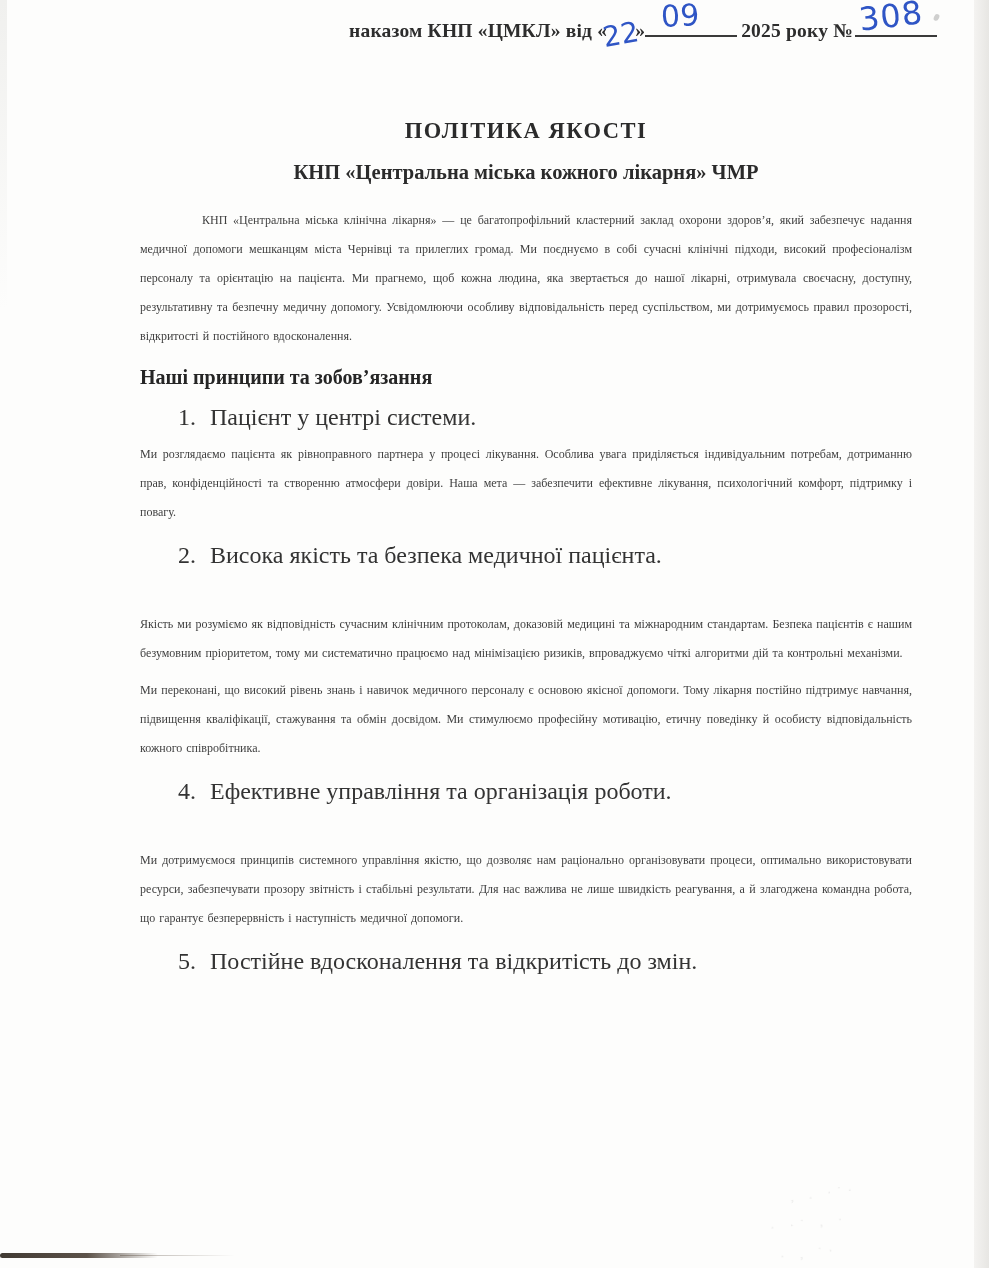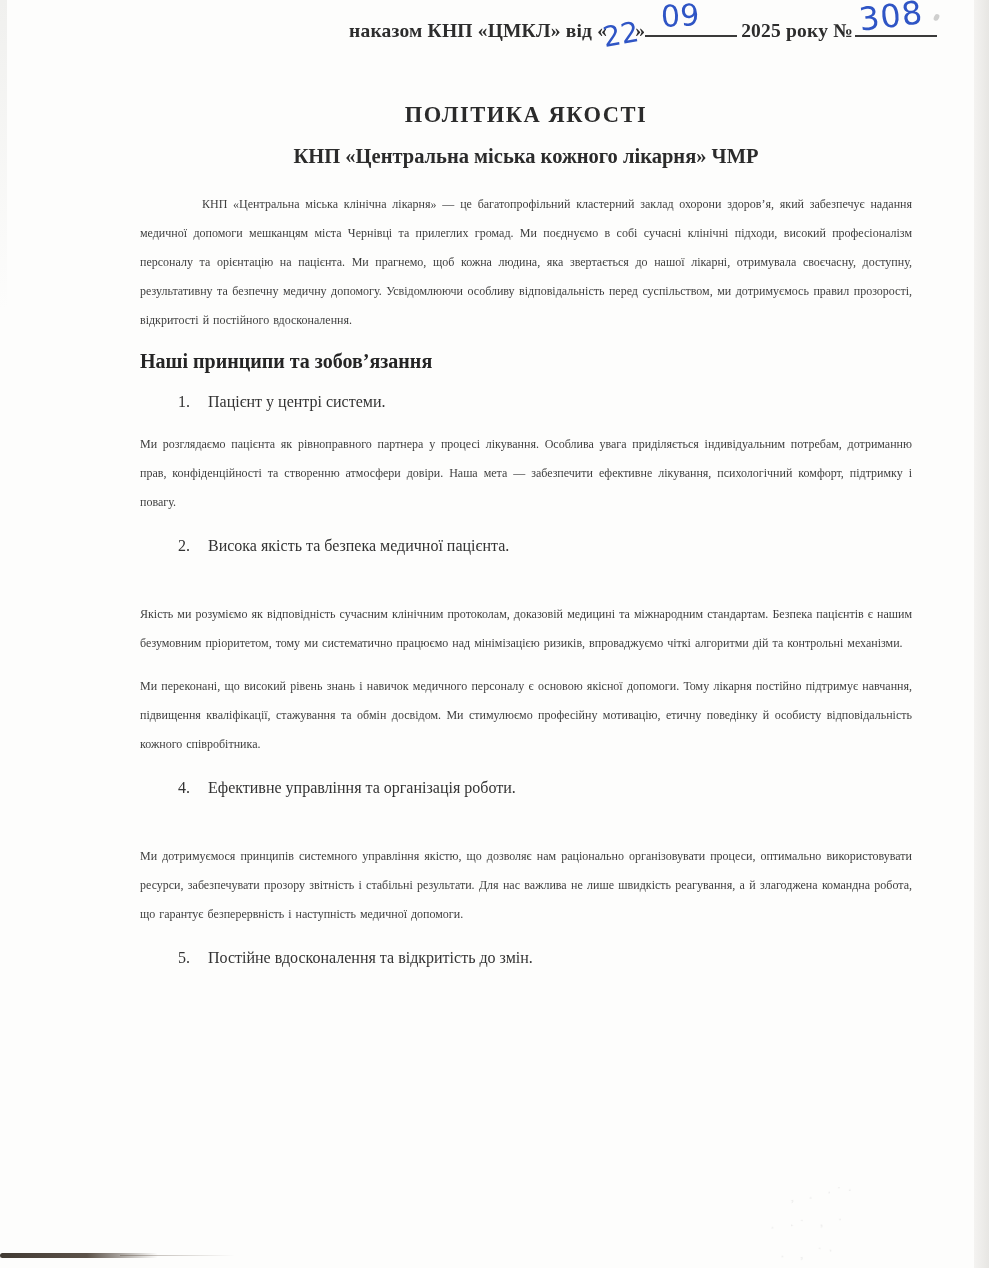--- a/index.html
+++ b/index.html
@@ -32,31 +32,31 @@
   .hand-day{display:inline-block;font-size:28px;transform:rotate(-10deg);
     margin:0 -4px;vertical-align:-7px;}
   .slot{display:inline-block;position:relative;height:19px;
     border-bottom:2px solid #3a3a3a;vertical-align:baseline;}
   .slot-month{width:92px;margin-right:4px;}
   .slot-month .hand{position:absolute;left:16px;top:-15px;font-size:30px;transform:rotate(-3deg);}
   .slot-number{width:82px;margin-left:2px;}
   .slot-number .hand{position:absolute;left:4px;top:-16px;font-size:32px;transform:rotate(-7deg);letter-spacing:1px;}
 
   
-  .content{position:absolute;left:140px;top:0;width:772px;}
+  .content{position:absolute;left:140px;top:16px;width:772px;}
   .title{margin:102px 0 0;text-align:center;font-size:22.5px;font-weight:bold;
     color:#2b2b2b;letter-spacing:1.5px;}
   .subtitle{margin:17px 0 0;text-align:center;font-size:20.5px;font-weight:bold;color:#2b2b2b;}
   .para{margin:22px 0 0;font-size:12px;line-height:29px;text-align:justify;
     text-align-last:left;word-spacing:1px;}
   .intro{text-indent:62px;}
   .section{margin:15px 0 8px;font-size:20px;font-weight:bold;color:#252525;}
-  .item{margin:14px 0 0;padding-left:38px;font-size:16px;line-height:29px;color:#333;font-family:Liberation Serif, serif;}
+  .item{margin:14px 0 0;padding-left:38px;font-size:24px;line-height:29px;color:#333;font-family:Liberation Serif, serif;}
   .item .inum{display:inline-block;min-width:26px;}
-  .mt-md{margin-top:14px;}
+  .mt-md{margin-top:8px;}
   .mt-lg{margin-top:40px;}
 </style>
 </head>
 <body>
 
 <div class="page">
 
   <div class="edge-left"></div>
   <div class="edge-right"></div>
 

